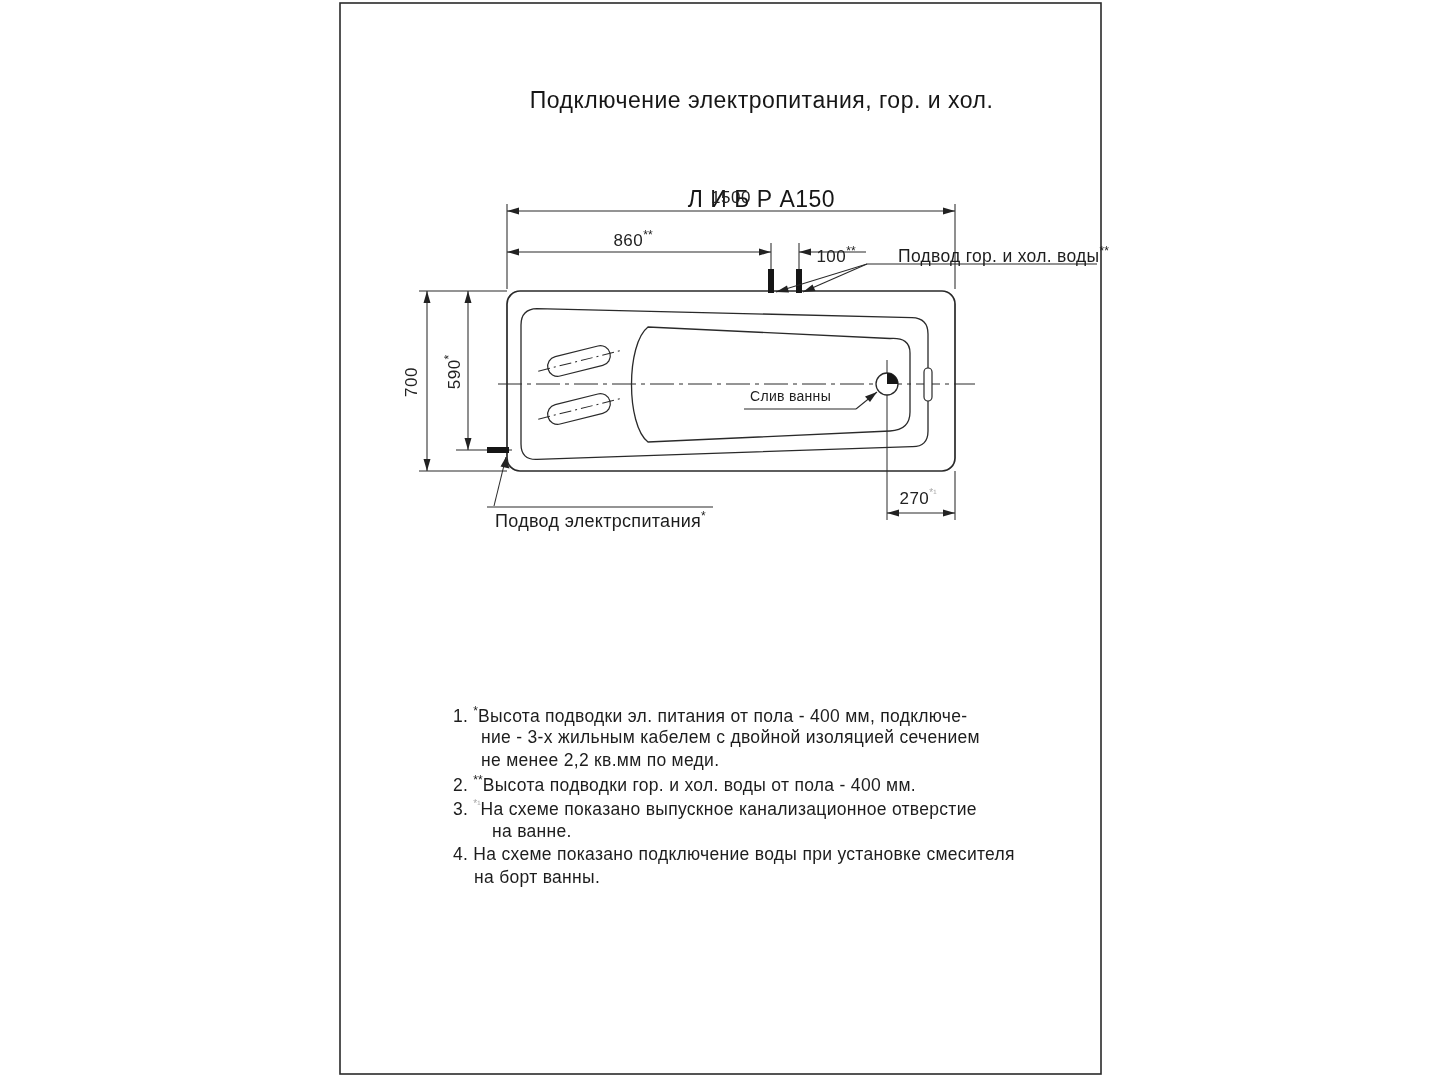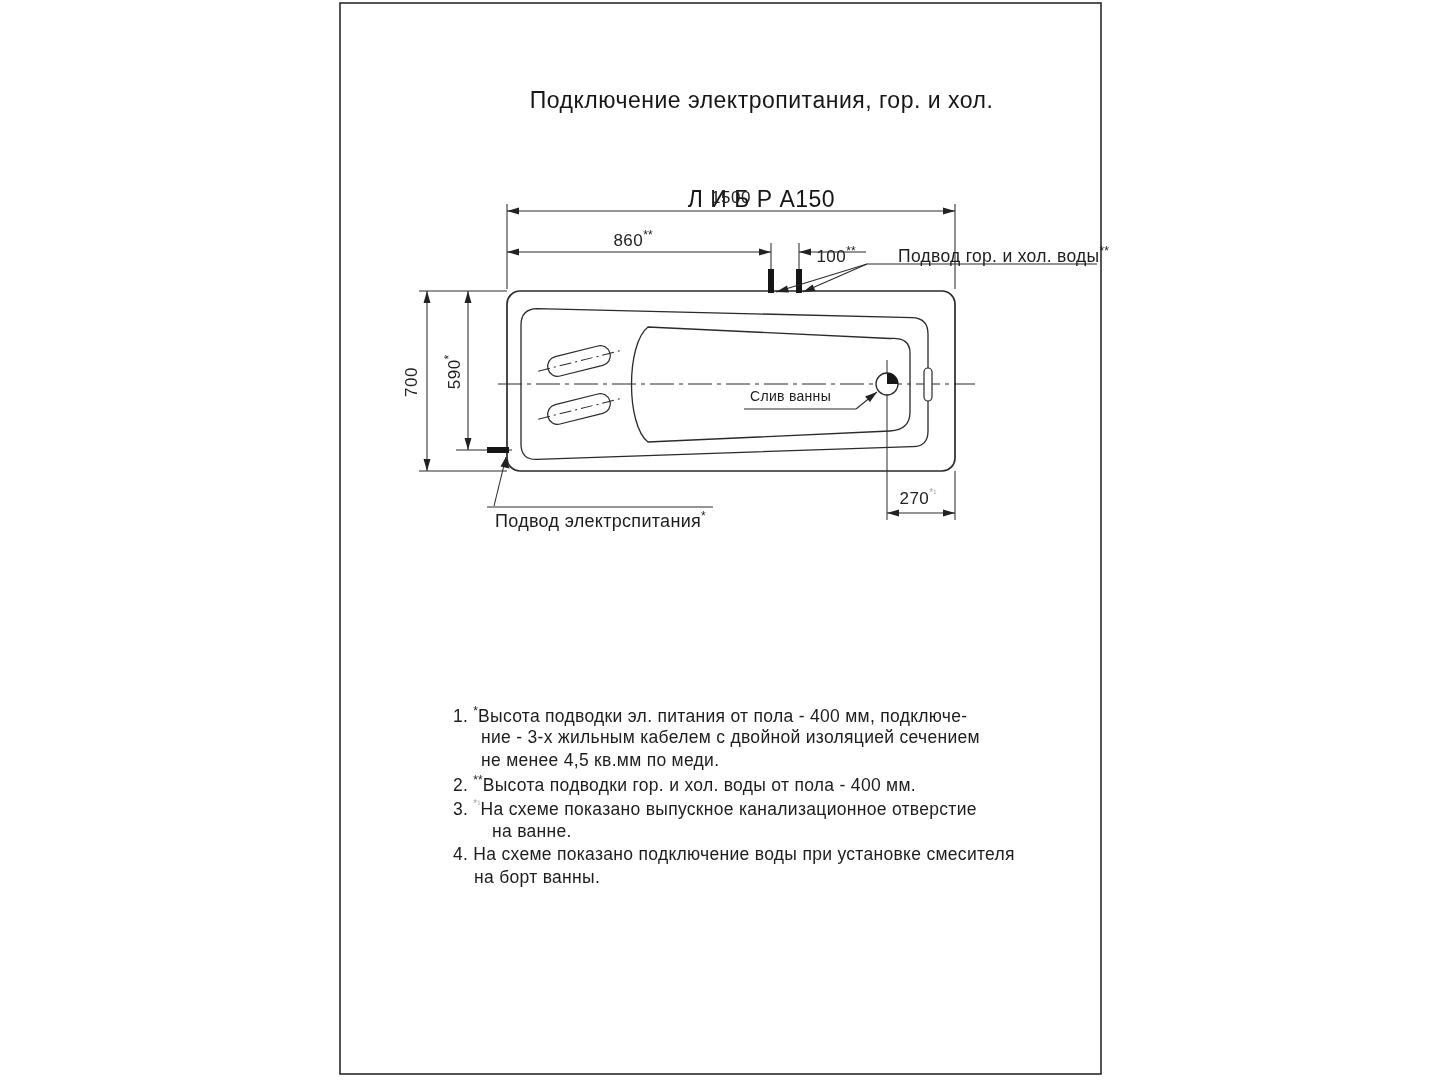--- a/index.html
+++ b/index.html
@@ -128,21 +128,21 @@
 
   <div class="abs dim ctr" style="left:918px;top:487px;"><span>270</span><sup class="sup-faint">*¹</sup></div>
 
   <div class="abs lbl" style="left:870px;top:244px;margin-left:28px;"><span>Подвод гор. и хол. воды</span><sup>**</sup></div>
   <div class="abs lbl" style="left:495px;top:485px;font-size:18px;margin-top:24px;"><span>Подвод электрспитания</span><sup>*</sup></div>
   <div class="abs lbl" style="left:750px;top:388px;font-size:14px;"><span>Слив ванны</span></div>
 
   <div>
     <div class="abs note-line" style="left:453px;top:704px;"><span>1. </span><sup>*</sup><span>Высота подводки эл. питания от пола - 400 мм, подключе-</span></div>
     <div class="abs note-line" style="left:481px;top:727px;"><span>ние - 3-х жильным кабелем с двойной изоляцией сечением</span></div>
-    <div class="abs note-line" style="left:481px;top:750px;"><span>не менее 4,5 кв.мм по меди.</span></div>
+    <div class="abs note-line" style="left:481px;top:750px;"><span>не менее 2,2 кв.мм по меди.</span></div>
     <div class="abs note-line" style="left:453px;top:773px;"><span>2. </span><sup>**</sup><span>Высота подводки гор. и хол. воды от пола - 400 мм.</span></div>
     <div class="abs note-line" style="left:453px;top:798px;"><span>3. </span><sup class="sup-faint">*¹</sup><span>На схеме показано выпускное канализационное отверстие</span></div>
     <div class="abs note-line" style="left:492px;top:821px;"><span>на ванне.</span></div>
     <div class="abs note-line" style="left:453px;top:844px;"><span>4. </span><span>На схеме показано подключение воды при установке смесителя</span></div>
     <div class="abs note-line" style="left:474px;top:867px;"><span>на борт ванны.</span></div>
   </div>
 
 </div>
 
 </body></html>

